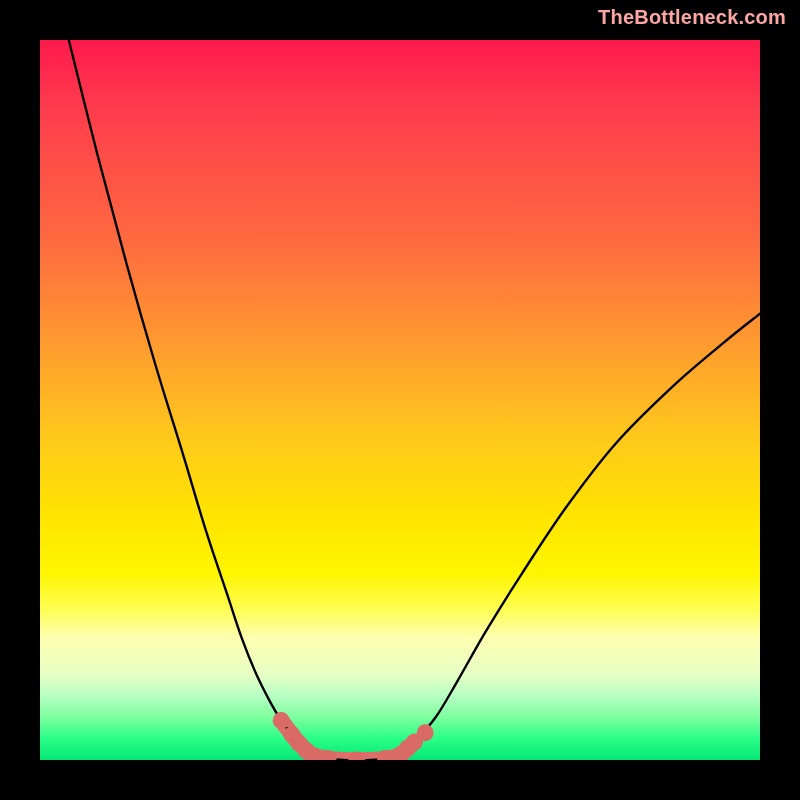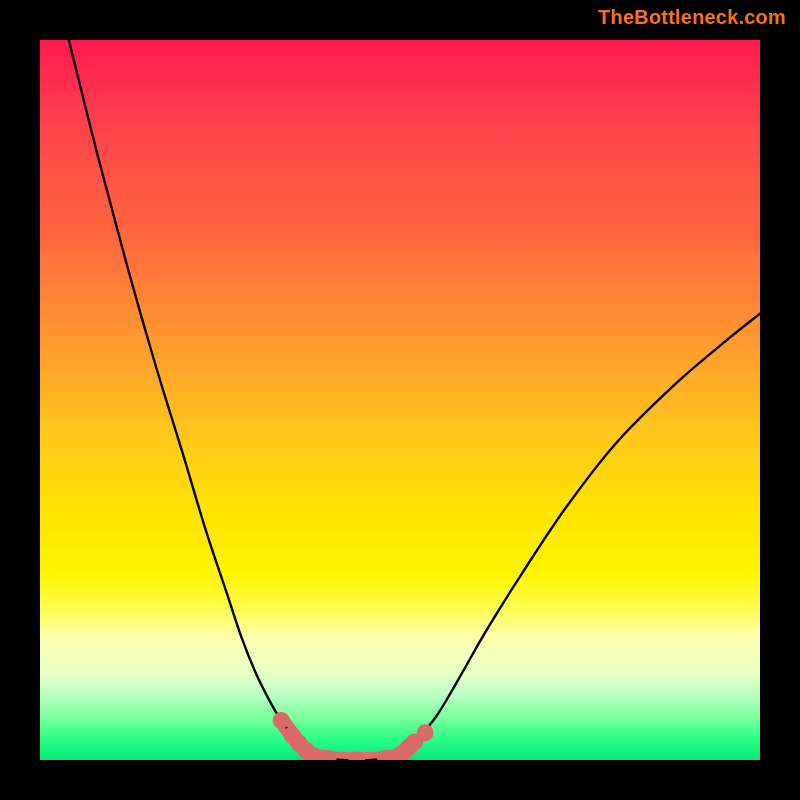--- a/index.html
+++ b/index.html
@@ -43,21 +43,21 @@
       #06e776 100%
     );
   }
   .watermark {
     position: absolute;
     top: 6px;
     right: 14px;
     font-family: Arial, Helvetica, sans-serif;
     font-size: 20px;
     font-weight: 600;
-    color: #f97316;
+    color: #fca5a5;
     letter-spacing: 0.2px;
   }
   svg.curves {
     position: absolute;
     left: 0;
     top: 0;
     width: 720px;
     height: 720px;
   }
   .curve {

